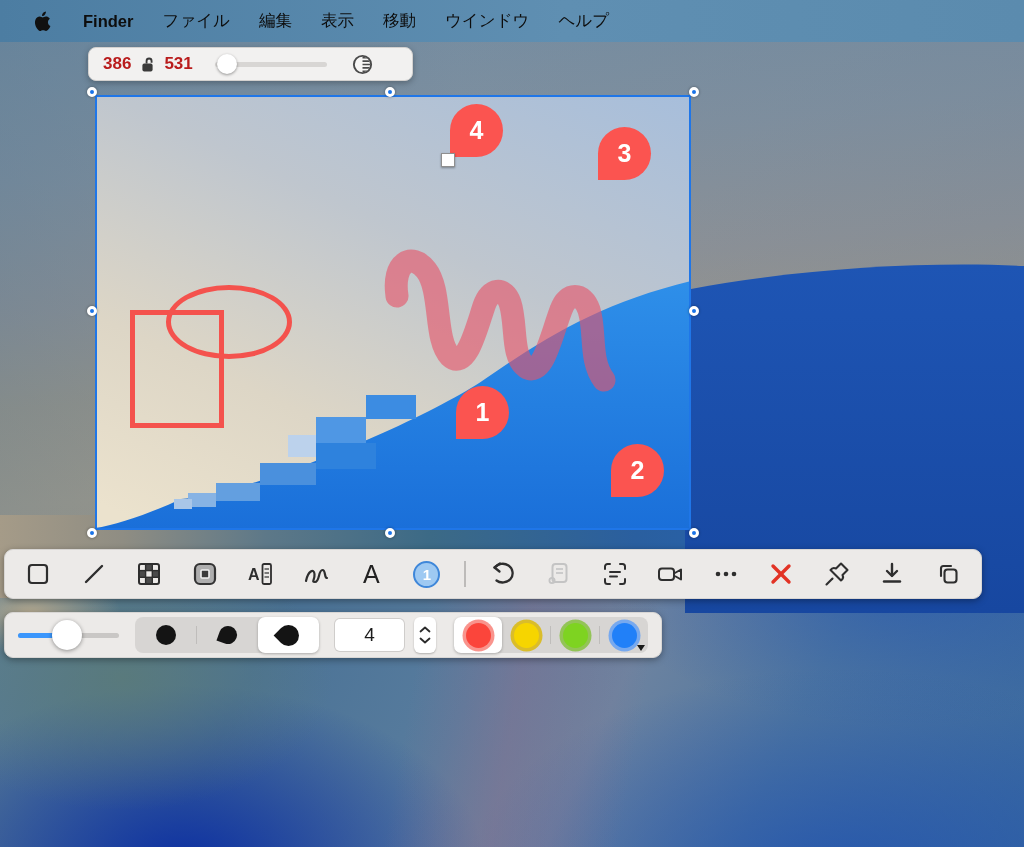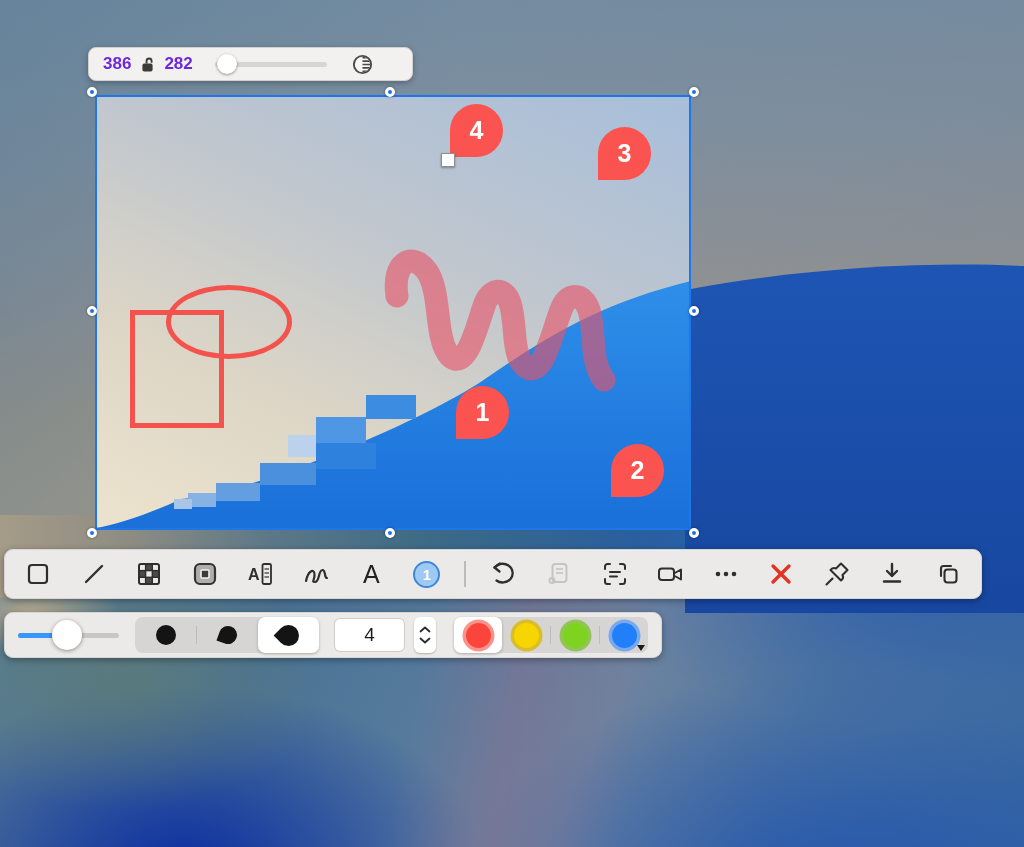--- a/index.html
+++ b/index.html
@@ -30,21 +30,21 @@
     background:linear-gradient(90deg,#4c7da2,#5f8fb2 55%,#5b8bae);
     display:flex;align-items:center;padding-left:33px;color:#0d0d0d;font-size:16.5px;}
   .menubar .apple{width:20px;height:22px;margin-right:30px;display:flex;align-items:center;}
   .menu-item{margin-right:29px;white-space:nowrap;}
   .menu-item.app{font-weight:bold;}
 
   
   .size-panel{position:absolute;left:88px;top:47px;width:325px;height:34px;
     background:#f2f1f0;border:1px solid #d3d1cf;border-radius:8px;
     box-shadow:0 2px 6px rgba(0,0,0,.28);display:flex;align-items:center;padding:0 14px;}
-  .size-val{font-size:17px;font-weight:bold;color:#6d28d9;}
+  .size-val{font-size:17px;font-weight:bold;color:#b91c1c;}
   .lockwrap{margin:0 10px;display:flex;align-items:center;}
   .zslider{position:relative;width:112px;height:20px;margin-left:22px;}
   .zslider .track{position:absolute;left:0;top:8px;width:112px;height:4.5px;border-radius:3px;background:#d8d6d4;}
   .zslider .knob{position:absolute;left:2px;top:0;width:20px;height:20px;border-radius:50%;
     background:#fff;box-shadow:0 1px 3px rgba(0,0,0,.4);}
   .contrast-btn{margin-left:24px;display:flex;align-items:center;}
 
   
   .sel-wrap{position:absolute;left:95px;top:95px;width:596px;height:435px;}
   .sel-content{position:absolute;inset:0;overflow:hidden;
@@ -113,30 +113,45 @@
   <svg class="wp-wave" viewBox="0 0 339 360">
     <defs>
         <linearGradient id="wg0" x1="0" y1="0" x2="0" y2="1">
       <stop offset="0" stop-color="#1e55b4"></stop>
           <stop offset="1" stop-color="#1747a0"></stop>
         </linearGradient>
       </defs>
     <path d="M6,36 C110,16 240,8 339,13 L339,360 L0,360 L0,80 Z" fill="url(#wg0)"></path>
   </svg>
 
+  <div class="menubar">
+    <div class="apple">
+      <svg viewBox="0 0 18 21" width="18" height="21">
+        <path fill="#111" d="M9.2,5 C10.3,5 11.3,4.3 12,3.4 C12.6,2.6 13.1,1.5 12.9,0.4 C11.9,0.5 10.7,1.1 10,2 C9.3,2.8 8.8,3.9 9.2,5 Z
+        M13.2,5.5 C11.7,5.4 10.4,6.4 9.7,6.4 C9,6.4 7.9,5.6 6.7,5.6 C5.1,5.6 3.6,6.5 2.8,8 C1.1,10.9 2.3,15.2 4,17.6 C4.8,18.7 5.7,20 7,20 C8.2,19.9 8.6,19.2 10.1,19.2 C11.5,19.2 11.9,20 13.2,19.9 C14.5,19.9 15.3,18.8 16.1,17.6 C17,16.3 17.3,15 17.4,14.9 C17.3,14.9 14.9,14 14.9,11.2 C14.9,8.9 16.8,7.8 16.9,7.7 C15.8,6.1 14.1,5.5 13.2,5.5 Z"></path>
+      </svg>
+    </div>
+    <span class="menu-item app">Finder</span>
+    <span class="menu-item">ファイル</span>
+    <span class="menu-item">編集</span>
+    <span class="menu-item">表示</span>
+    <span class="menu-item">移動</span>
+    <span class="menu-item">ウインドウ</span>
+    <span class="menu-item">ヘルプ</span>
+  </div>
 
   <div class="size-panel">
     <span class="size-val">386</span>
     <span class="lockwrap">
       <svg viewBox="0 0 14 18" width="13" height="17">
         <rect x="1.5" y="8" width="11" height="8.5" rx="2" fill="#3a3a3a"></rect>
         <path d="M6,8 V5.2 a2.7,2.7 0 0 1 5.4,0 V7" stroke="#3a3a3a" stroke-width="2" fill="none"></path>
       </svg>
     </span>
-    <span class="size-val">282</span>
+    <span class="size-val">531</span>
     <div class="zslider">
       <div class="track"></div>
       <div class="knob"></div>
     </div>
     <span class="contrast-btn">
       <svg viewBox="0 0 24 24" width="23" height="23">
         <defs>
             <clipPath id="cc">
               <circle cx="12" cy="12" r="8"></circle>
             </clipPath>

